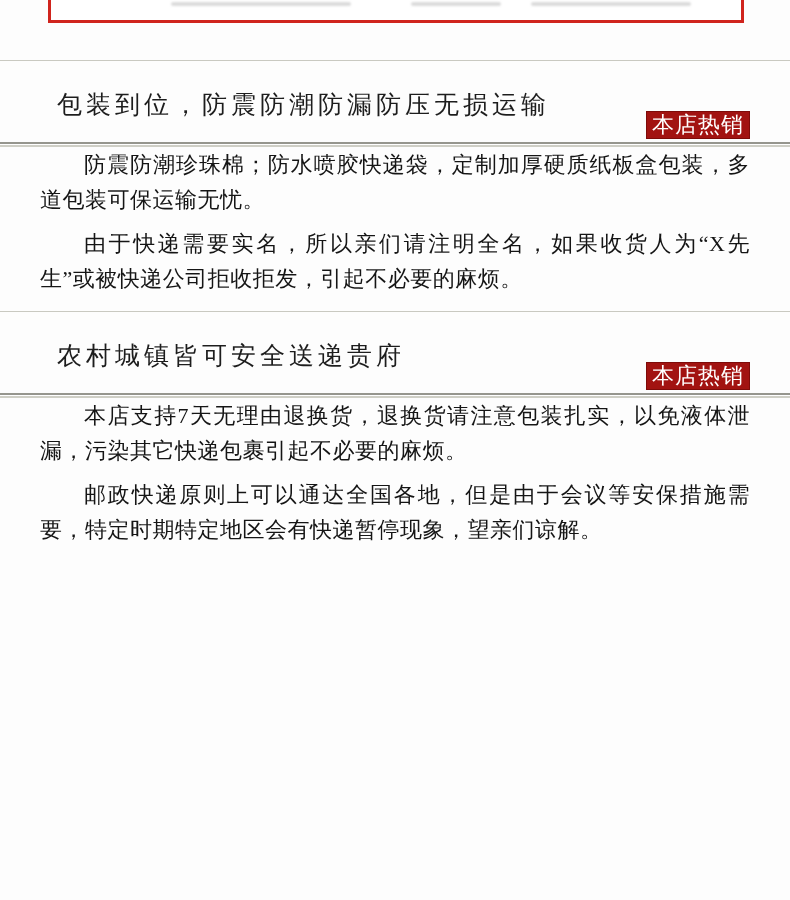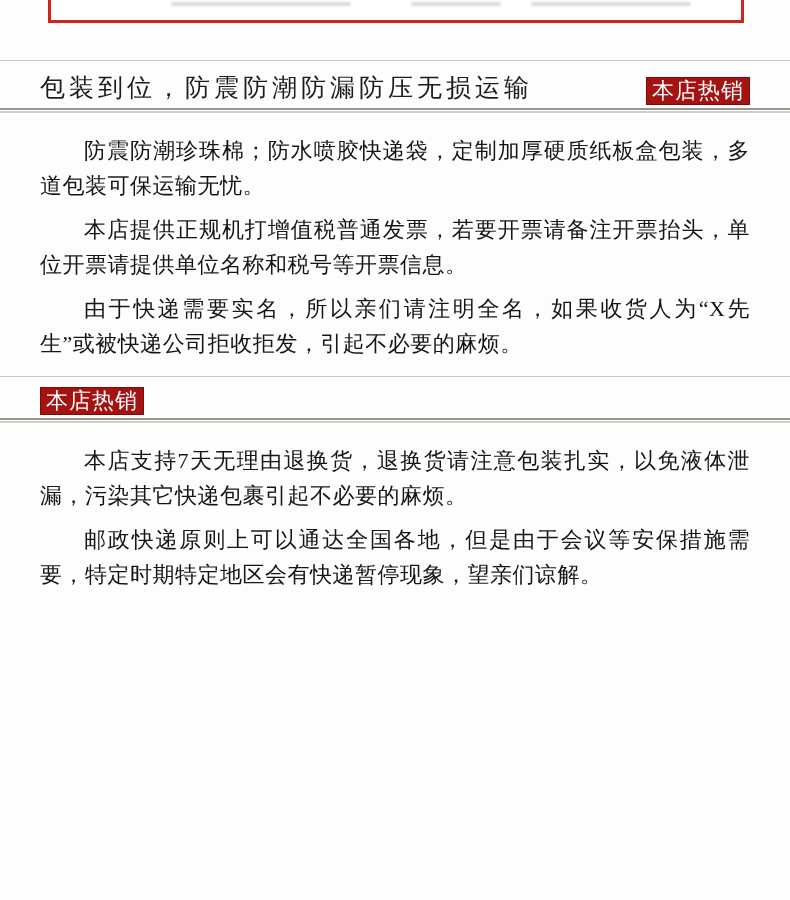--- a/index.html
+++ b/index.html
@@ -37,33 +37,33 @@
   .content{position:absolute;left:0;top:0;width:790px;}
 
   .section-head{margin:0;}
   .hairline{height:1px;background:var(--hairline);width:100%;}
   .titlerow{
     display:flex;justify-content:space-between;align-items:flex-end;
     padding:10px 40px 3px 40px;
   }
   .title{
     font-size:25px;letter-spacing:4px;line-height:34px;color:#1d1d1d;
-    font-weight:normal;margin:0;white-space:nowrap;
+    font-weight:normal;margin:17px;white-space:nowrap;
   }
   .badge{
     background:var(--badge_bg);border:1px solid var(--badge_border);
     color:var(--badge_text);font-size:22px;letter-spacing:1px;
     padding:2px 5px 3px 5px;line-height:21px;white-space:nowrap;
   }
   .rule{width:100%;height:5px;position:relative;}
   .rule .dark{height:2px;background:var(--rule_dark);}
   .rule .mid{height:1px;background:#ffffff;}
   .rule .light{height:2px;background:var(--rule_light);}
 
-  .body-block{padding:0 40px;margin-top:20px;}
+  .body-block{padding:0 40px;}
   .body-block p{
     margin:0 0 9px 0;
     font-size:22px;line-height:35px;letter-spacing:0.5px;
     text-align:justify;text-indent:2em;color:var(--text);
   }
   .sec2{margin-top:15px;}
 </style>
 </head>
 <body>
 
@@ -83,27 +83,27 @@
     </div>
     <div class="rule">
       <div class="dark"></div>
         <div class="mid"></div>
         <div class="light"></div>
     </div>
   </div>
 
   <div class="body-block">
     <p>防震防潮珍珠棉；防水喷胶快递袋，定制加厚硬质纸板盒包装，多道包装可保运输无忧。</p>
-    <p>本店提供正规机打增值税普通发票，若要开票请备注开票抬头，单位开票请提供单位名称和税号等开票信息。</p>
     <p>由于快递需要实名，所以亲们请注明全名，如果收货人为“X先生”或被快递公司拒收拒发，引起不必要的麻烦。</p>
   </div>
 
   <div class="section-head sec2">
     <div class="hairline"></div>
     <div class="titlerow">
+      <h2 class="title">农村城镇皆可安全送递贵府</h2>
       <span class="badge">本店热销</span>
     </div>
     <div class="rule">
       <div class="dark"></div>
         <div class="mid"></div>
         <div class="light"></div>
     </div>
   </div>
 
   <div class="body-block">

